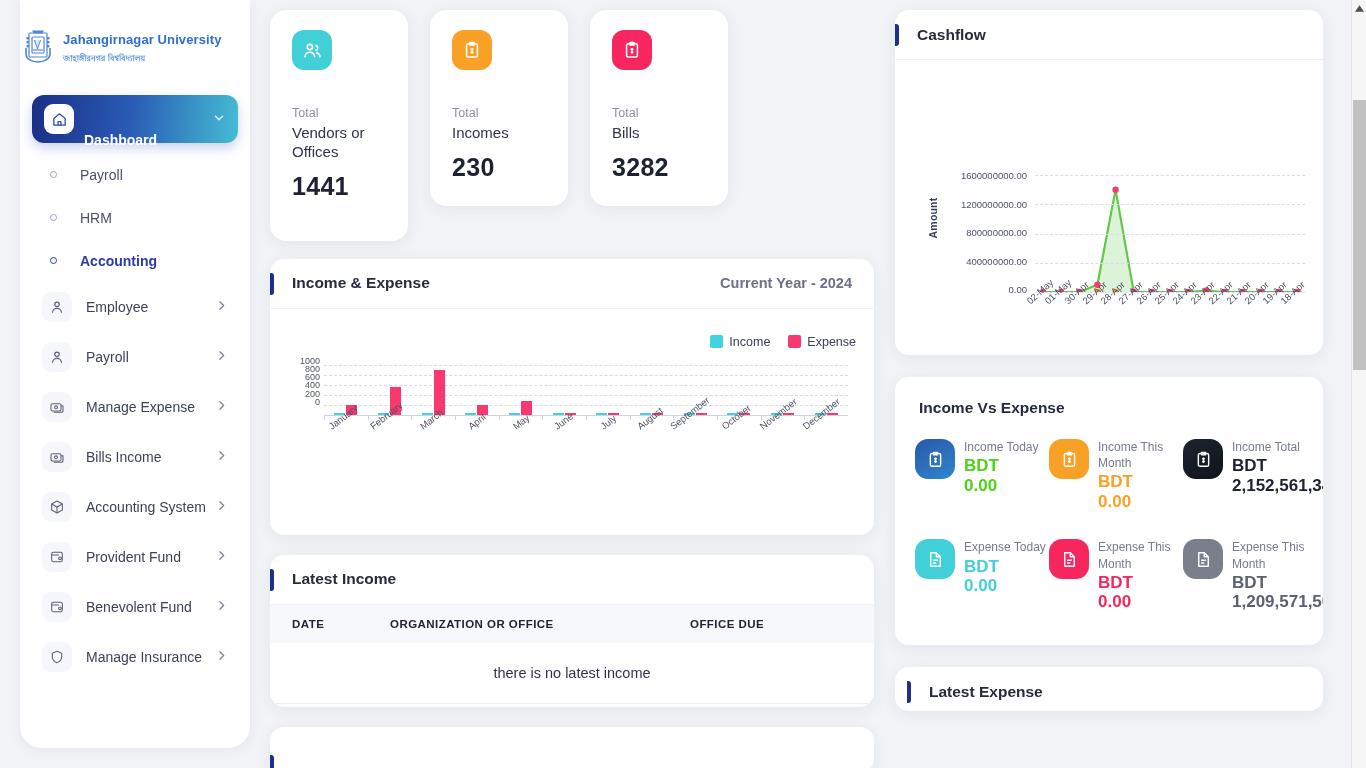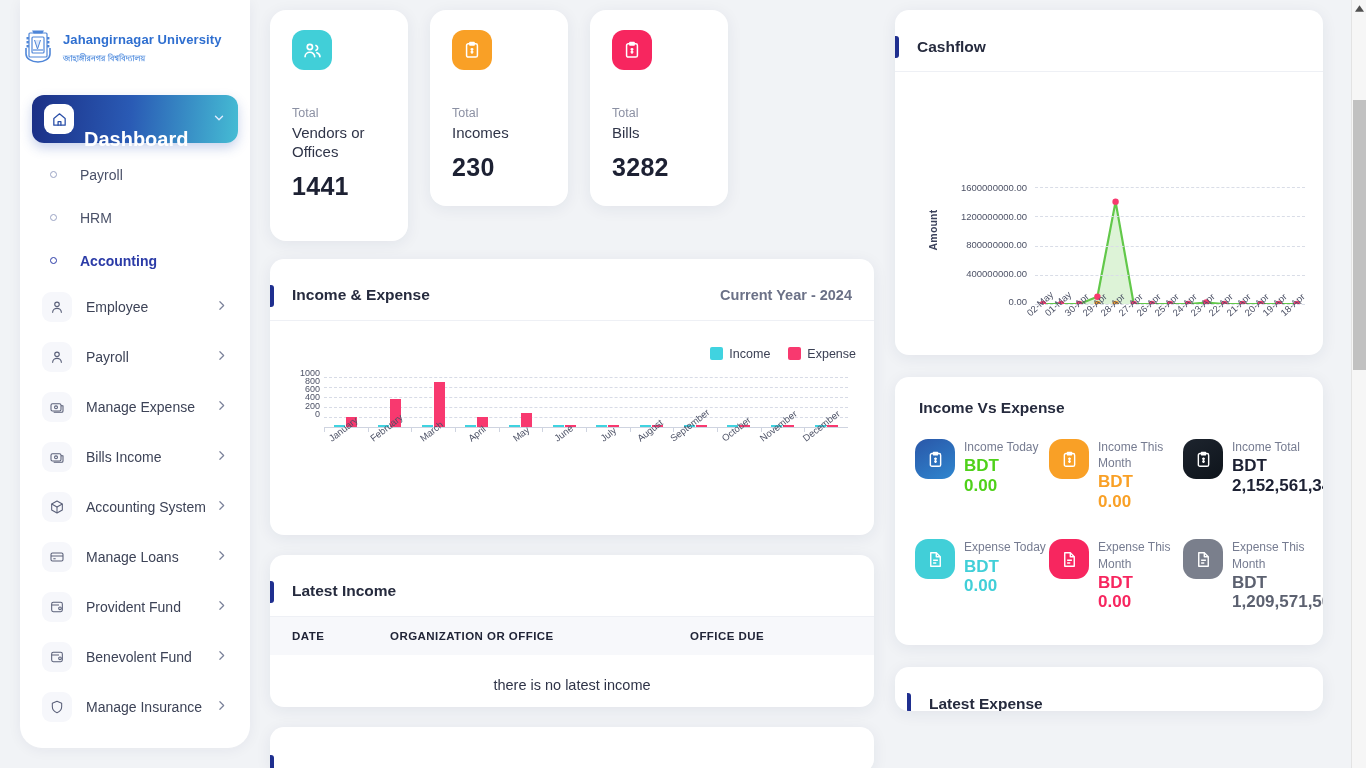--- a/index.html
+++ b/index.html
@@ -33,21 +33,21 @@
     height:48px; margin:0 2px 10px 2px; padding:0 12px;
     border-radius:12px;
     background:linear-gradient(95deg,#1b2f86 0%,#2a5bb5 48%,#45bcd4 100%);
     box-shadow:0 5px 12px rgba(40,80,180,.25);
     cursor:pointer;
   }
   .nav-active .ico-box {
     width:30px;height:30px;border-radius:9px;background:#fff;
     display:flex;align-items:center;justify-content:center;flex:0 0 auto;
   }
-  .nav-active .lbl { color:#fff; font-weight:bold; font-size:20px; flex:1;margin-top:41px; }
+  .nav-active .lbl { color:#fff; font-weight:bold; font-size:14px; flex:1;margin-top:41px; }
   .nav-active .chev { color:#e3ecff; font-size:13px; }
 
   .subitem {
     display:flex; align-items:center; gap:0;
     height:43px; padding:0 12px; cursor:pointer;
   }
   .subitem .bullet {
     width:22px; display:flex; align-items:center; justify-content:center; flex:0 0 auto;
   }
   .subitem .bullet i {
@@ -88,21 +88,21 @@
   .stat-title { font-size:15px; color:#2f3448; line-height:1.25; margin-bottom:10px; }
   .stat-val { font-size:25px; font-weight:bold; color:#1d2133; letter-spacing:.3px; }
 
   
   .panel {
     background:#fff; border-radius:14px; box-shadow:0 3px 16px rgba(30,40,90,.07);
     overflow:hidden;
   }
   .panel-head {
     height:50px; display:flex; align-items:center; padding:0 22px;
-    position:relative; border-bottom:1px solid #eef0f5;margin-top:12px;
+    position:relative; border-bottom:1px solid #eef0f5;
   }
   .panel-head:before {
     content:""; position:absolute; left:0; top:14px; width:4px; height:22px;
     background:#1f2f8f; border-radius:0 3px 3px 0;
   }
   .panel-title { font-size:15.5px; font-weight:bold; color:#262b3e; }
   .panel-sub { margin-left:auto; font-size:14.5px; font-weight:bold; color:#6b7187; }
 
   
   #ie-panel { margin-top:18px; width:604px; height:276px; }
@@ -327,35 +327,20 @@
           </svg>
       </span>
       <span class="lbl">Accounting System</span>
       <span class="chev">
         <svg viewBox="0 0 24 24" width="13" height="13" fill="none" stroke="#7b829a" stroke-width="2.2" stroke-linecap="round" stroke-linejoin="round">
             <path d="M9 5 l7 7 l-7 7"></path>
           </svg>
       </span>
     </div>
 
-    <div class="navitem">
-      <span class="ico-box">
-        <svg viewBox="0 0 24 24" width="16" height="16" fill="none" stroke="#5a6079" stroke-width="1.6" stroke-linejoin="round">
-            <rect x="3" y="6" width="18" height="12" rx="2.2"></rect>
-            <path d="M3 10.5 h18"></path>
-            <path d="M6.5 14.5 h3.5"></path>
-          </svg>
-      </span>
-      <span class="lbl">Manage Loans</span>
-      <span class="chev">
-        <svg viewBox="0 0 24 24" width="13" height="13" fill="none" stroke="#7b829a" stroke-width="2.2" stroke-linecap="round" stroke-linejoin="round">
-            <path d="M9 5 l7 7 l-7 7"></path>
-          </svg>
-      </span>
-    </div>
 
     <div class="navitem">
       <span class="ico-box">
         <svg viewBox="0 0 24 24" width="16" height="16" fill="none" stroke="#5a6079" stroke-width="1.6" stroke-linejoin="round">
             <rect x="4" y="5" width="16" height="14" rx="2.4"></rect>
             <path d="M4 9 h11"></path>
             <circle cx="16.5" cy="14" r="2"></circle>
           </svg>
       </span>
       <span class="lbl">Provident Fund</span>

